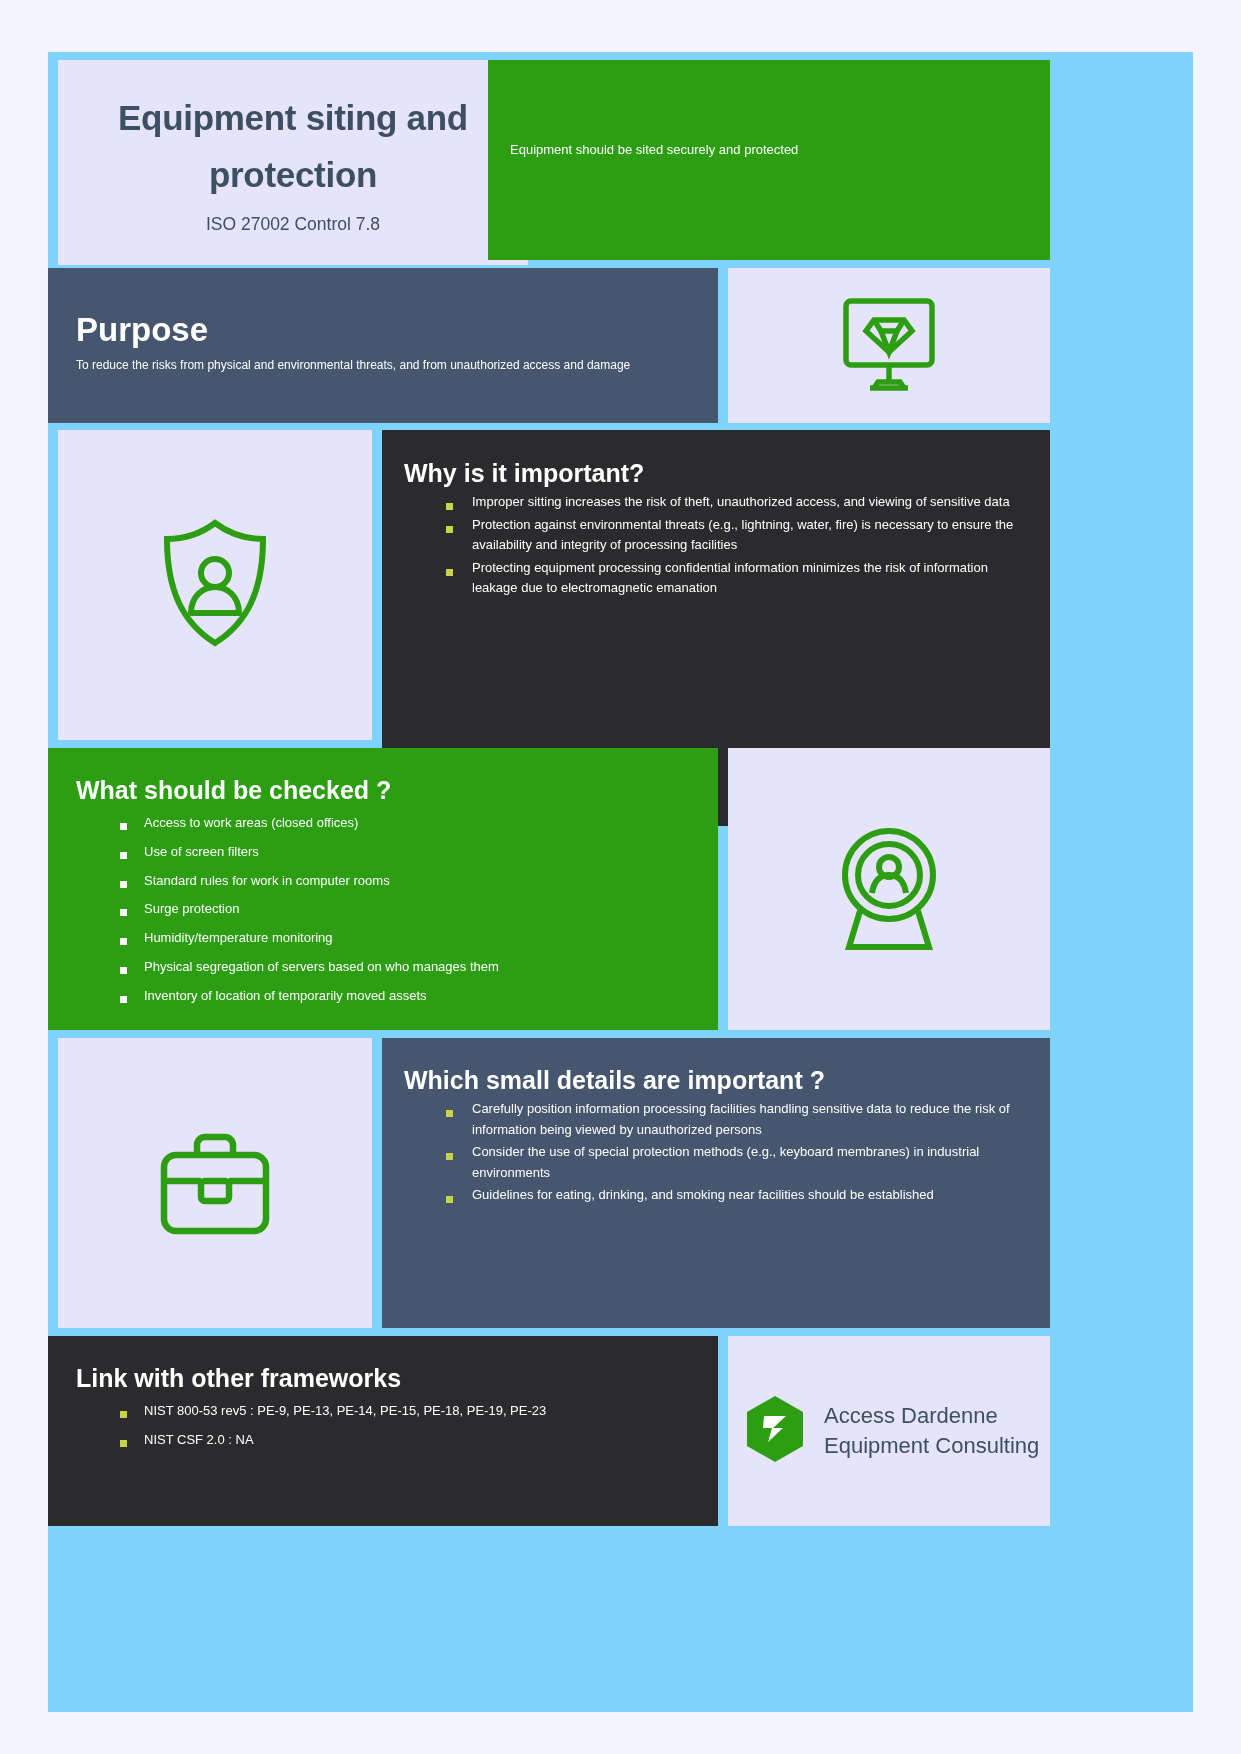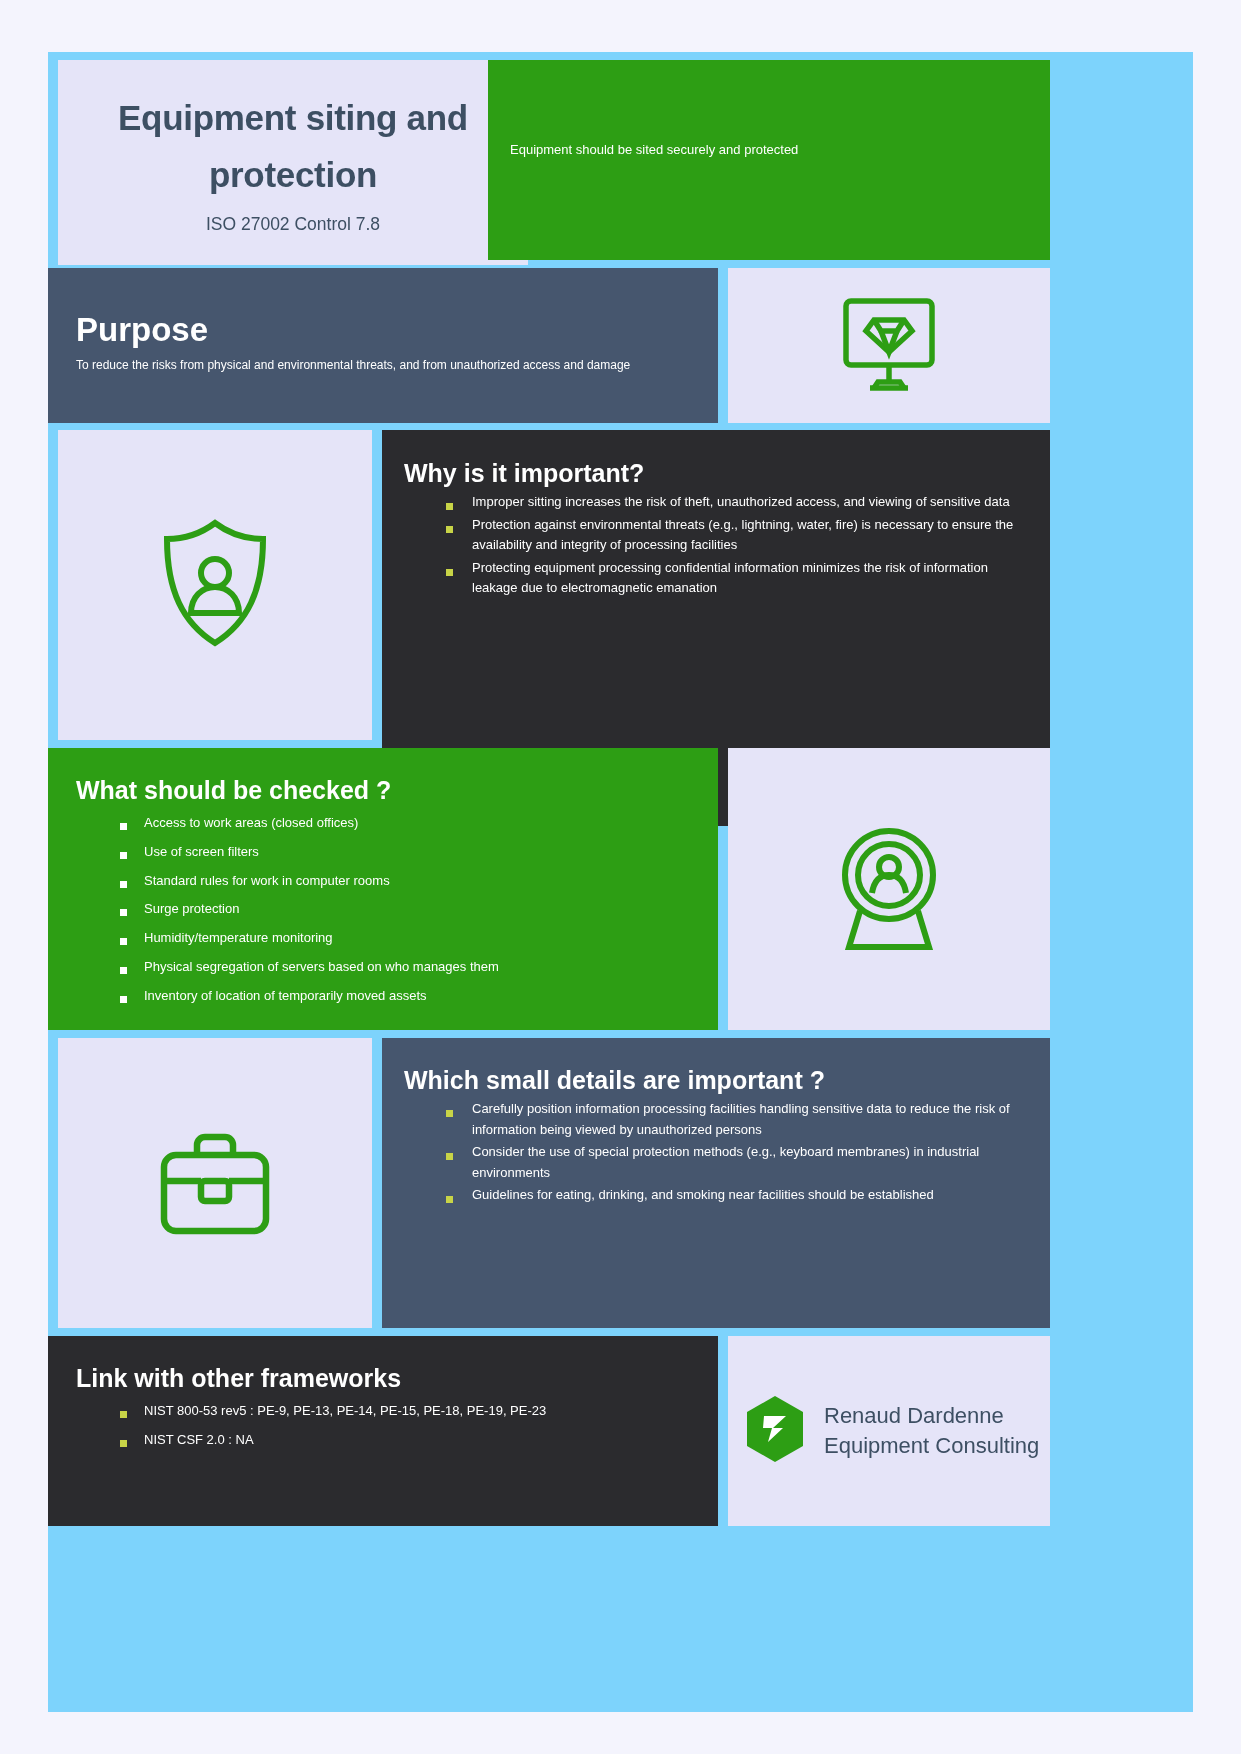--- a/index.html
+++ b/index.html
@@ -228,20 +228,20 @@
     </div>
     <div class="panel lav logo-card">
       <div class="logo-row">
         <span>
           <svg width="62" height="70" viewBox="0 0 62 70">
             <polygon points="31,2 59,18 59,52 31,68 3,52 3,18" fill="#2d9e14"></polygon>
             <path d="M20 22 h22 l-13 12 h10 L24 48 l4 -14 h-9 z" fill="#ffffff"></path>
           </svg>
         </span>
         <span class="logo-text">
-          <span>Renaud Dardenne</span><br>
+          <span>Access Dardenne</span><br>
           <span>Equipment Consulting</span>
         </span>
       </div>
     </div>
 
   </div>
 </div>
 
 </body></html>

